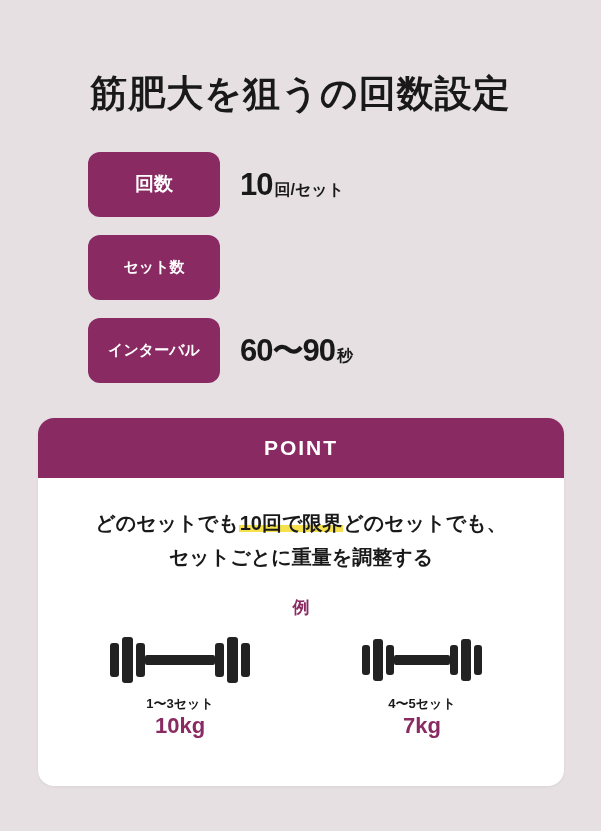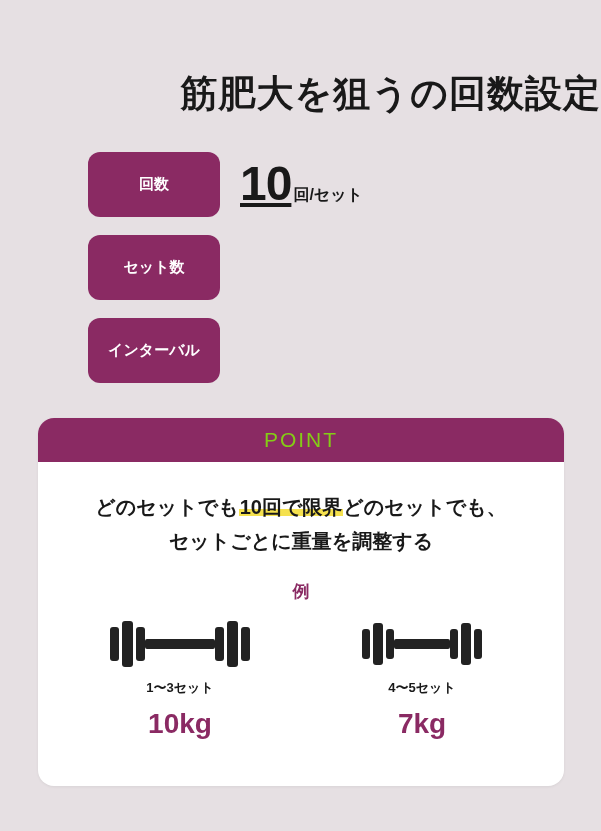--- a/index.html
+++ b/index.html
@@ -20,21 +20,21 @@
     height: 831px;
     box-sizing: border-box;
   }
 
   
   .title {
     position: absolute;
     top: 44px;
     left: 0;
     width: 601px;
-    text-align: right;
+    text-align: center;
     font-size: 37px;
     font-weight: bold;
     letter-spacing: 1px;
     color: #191919;
   }
 
   
   .specs {
     position: absolute;
     top: 145px;
@@ -46,44 +46,43 @@
     align-items: center;
     height: 78px;
     margin-bottom: 5px;
   }
   .spec-label {
     width: 132px;
     height: 65px;
     border-radius: 12px;
     background: #8a2a63;
     color: #ffffff;
-    font-size: 15px;
+    font-size: 19px;
     font-weight: bold;
     display: flex;
     align-items: center;
     justify-content: center;
     box-sizing: border-box;
     flex: 0 0 auto;
     letter-spacing: 0px;
   }
   .spec-label.small {
     font-size: 15px;
   }
   .spec-value {
     margin-left: 20px;
     display: flex;
     align-items: baseline;
     color: #191919;
   }
   .spec-num {
-    font-size: 48px;
+    font-size: 31px;
     font-weight: bold;
     letter-spacing: -1px;
     line-height: 1;
-    text-decoration: underline;
   }
   .spec-unit {
     font-size: 16px;
     font-weight: bold;
     margin-left: 2px;
     line-height: 1;
   }
 
   
   .point-card {
@@ -91,28 +90,28 @@
     left: 38px;
     top: 418px;
     width: 526px;
     height: 368px;
     background: #ffffff;
     border-radius: 16px;
     box-shadow: 0 1px 3px rgba(0,0,0,0.06);
     overflow: hidden;
   }
   .point-head {
-    height: 44px;
+    height: 60px;
     background: #8a2a63;
-    color: #84cc16;
+    color: #ffffff;
     display: flex;
     align-items: center;
     justify-content: center;
     font-size: 21px;
-    font-weight: normal;
+    font-weight: bold;
     letter-spacing: 2px;
   }
   .point-body {
     padding: 28px 20px 0 20px;
     text-align: center;
   }
   .point-line {
     font-size: 20px;
     font-weight: bold;
     line-height: 1.7;
@@ -149,24 +148,24 @@
     justify-content: center;
   }
   .db-caption {
     font-size: 13px;
     font-weight: bold;
     color: #191919;
     margin-top: 6px;
     letter-spacing: 0px;
   }
   .db-weight {
-    font-size: 28px;
+    font-size: 22px;
     font-weight: bold;
     color: #8a2a63;
-    margin-top: 11px;
+    margin-top: 0;
   }
 </style>
 </head>
 <body>
 
 <div class="page">
 
   <h1 class="title">筋肥大を狙うの回数設定</h1>
 
   <div class="specs">
@@ -178,20 +177,24 @@
         <span class="spec-unit">回/セット</span>
       </div>
     </div>
 
     <div class="spec-row">
       <div class="spec-label small">セット数</div>
     </div>
 
     <div class="spec-row">
       <div class="spec-label small">インターバル</div>
+      <div class="spec-value">
+        <span class="spec-num">60〜90</span>
+        <span class="spec-unit">秒</span>
+      </div>
     </div>
 
   </div>
 
   <div class="point-card">
     <div class="point-head">POINT</div>
     <div class="point-body">
       <div class="point-line">
         <span>どのセットでも</span><span class="hl">10回で限界</span><span>どのセットでも、</span>
       </div>

